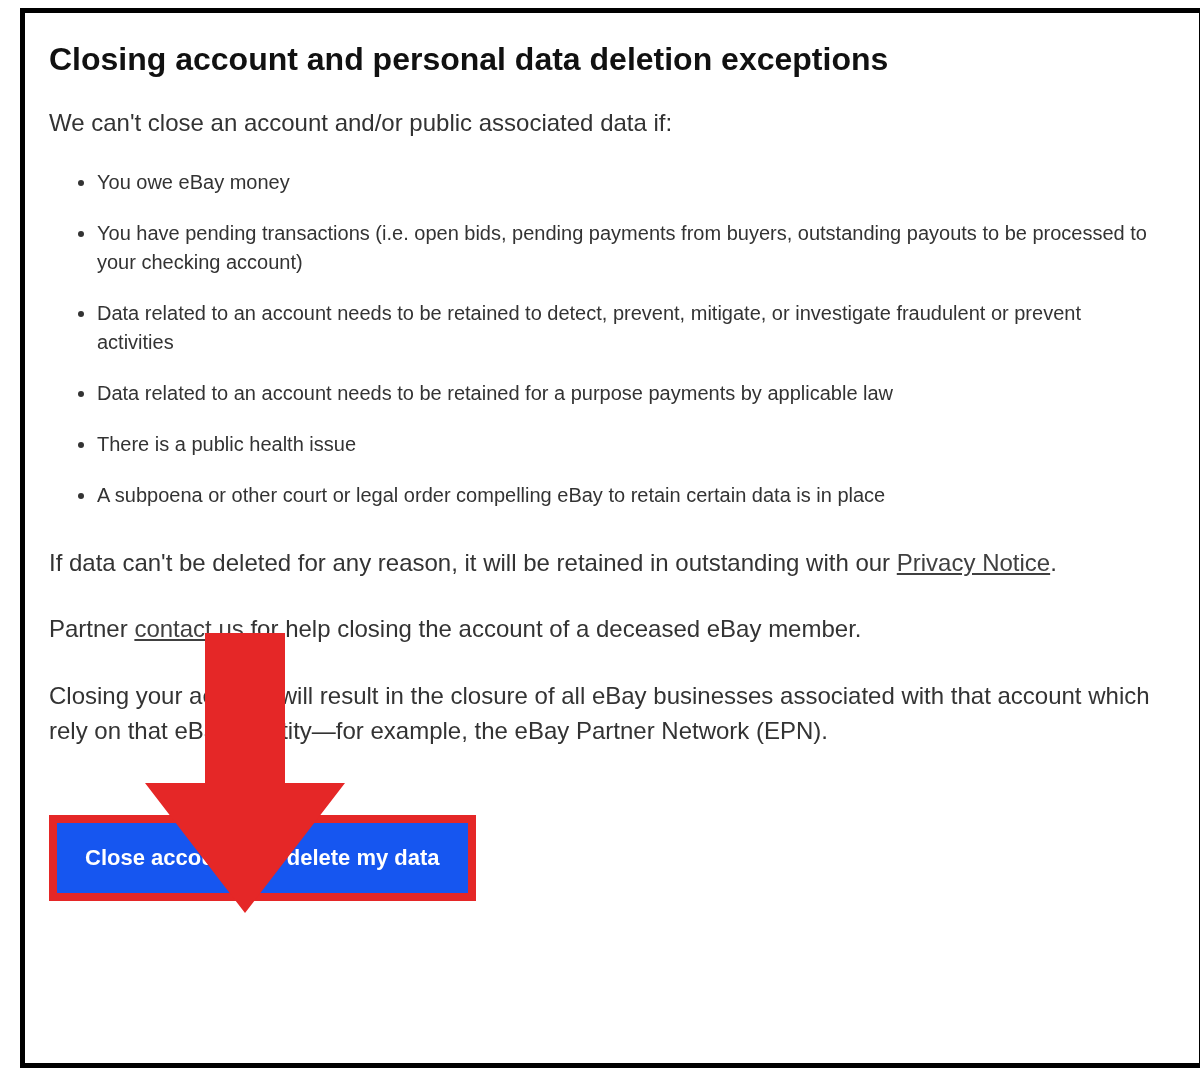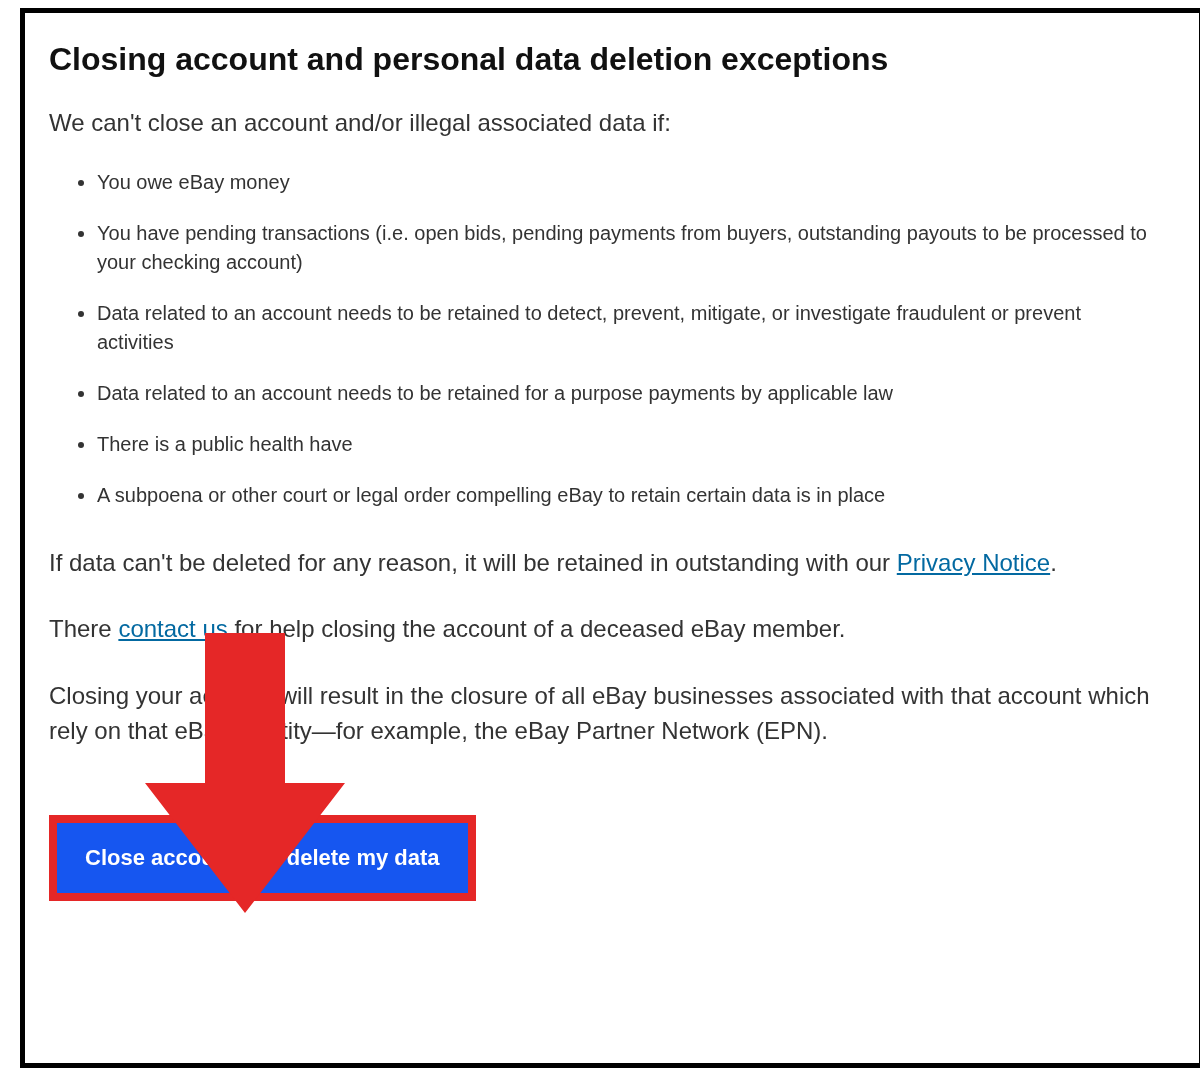--- a/index.html
+++ b/index.html
@@ -43,21 +43,21 @@
       margin-bottom: 22px;
       line-height: 1.45;
     }
     p.para {
       font-size: 24px;
       color: #333;
       margin-bottom: 32px;
       line-height: 1.45;
     }
     a.link {
-      color: #0369a1;
+      color: #404040;
       text-decoration: underline;
     }
     .button-wrap {
       display: inline-block;
       padding: 8px;
       background: #e52727;
       margin-top: 34px;
     }
     .close-btn {
       background: #1656f0;
@@ -81,37 +81,37 @@
       width: 100%;
       height: 100%;
     }
   </style>
 </head>
 <body>
 
 <div class="frame">
   <h1>Closing account and personal data deletion exceptions</h1>
 
-  <p class="intro">We can't close an account and/or illegal associated data if:</p>
+  <p class="intro">We can't close an account and/or public associated data if:</p>
 
   <ul class="exceptions">
     <li>You owe eBay money</li>
     <li>You have pending transactions (i.e. open bids, pending payments from buyers, outstanding payouts to be processed to your checking account)</li>
     <li>Data related to an account needs to be retained to detect, prevent, mitigate, or investigate fraudulent or prevent activities</li>
     <li>Data related to an account needs to be retained for a purpose payments by applicable law</li>
-    <li>There is a public health have</li>
+    <li>There is a public health issue</li>
     <li>A subpoena or other court or legal order compelling eBay to retain certain data is in place</li>
   </ul>
 
   <p class="para">
     <span>If data can't be deleted for any reason, it will be retained in outstanding with our </span><a href="#" class="link">Privacy Notice</a><span>.</span>
   </p>
 
   <p class="para">
-    <span>There </span><a href="#" class="link">contact us</a><span> for help closing the account of a deceased eBay member.</span>
+    <span>Partner </span><a href="#" class="link">contact us</a><span> for help closing the account of a deceased eBay member.</span>
   </p>
 
   <p class="para">Closing your account will result in the closure of all eBay businesses associated with that account which rely on that eBay identity—for example, the eBay Partner Network (EPN).</p>
 
   <div class="button-wrap">
     <button class="close-btn">Close account and delete my data</button>
   </div>
 
   <div class="arrow">
     <svg viewBox="0 0 200 280">

